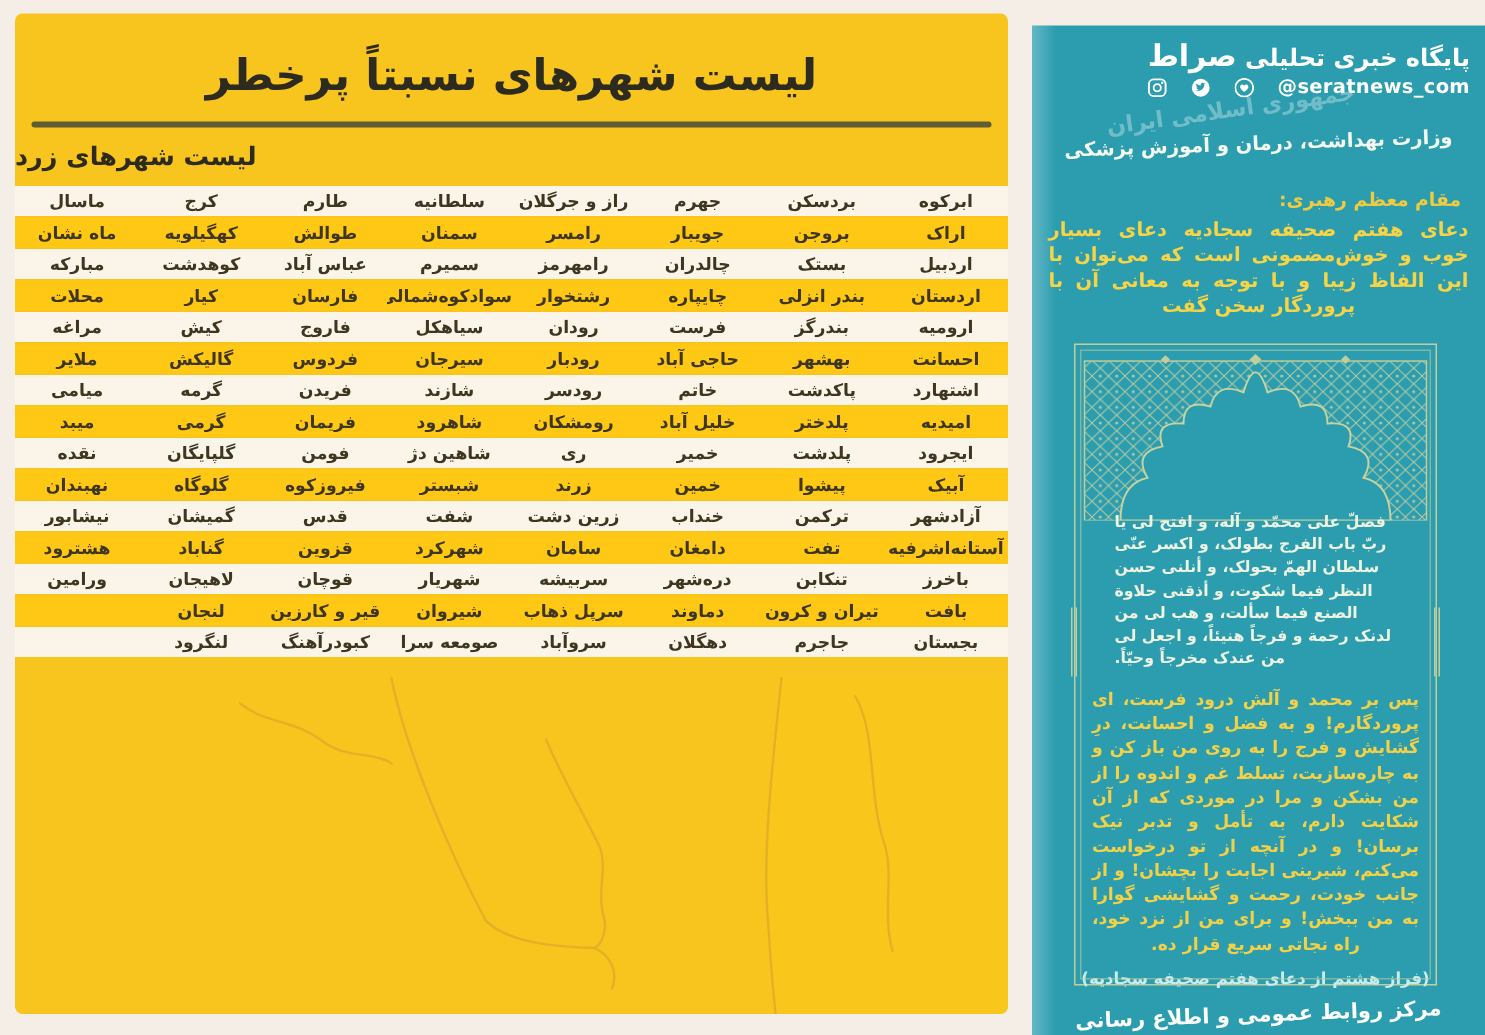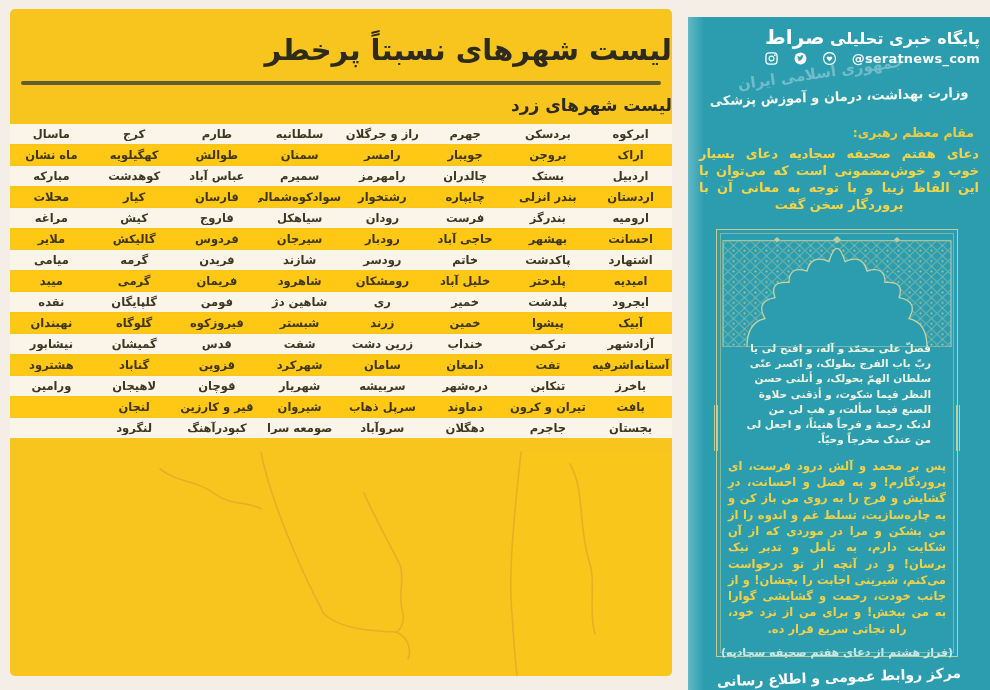--- a/index.html
+++ b/index.html
@@ -12,25 +12,25 @@
   .canvas{ position:relative; width:990px; height:690px; background:#F5EEE7; }
 
   
   .yellow-panel{
     position:absolute; left:10px; top:9px; width:662px; height:667px;
     background:#F8C41E; border-radius:5px; overflow:hidden;
   }
   .map-svg{ position:absolute; inset:0; width:100%; height:100%; pointer-events:none; }
   .yp-content{ position:relative; z-index:1; }
   .yp-title{
-    text-align:right; font-size:29px; font-weight:bold; color:#2D2A1E;
+    text-align:center; font-size:29px; font-weight:bold; color:#2D2A1E;
     margin-top:24px; letter-spacing:-0.5px;
   }
   .yp-divider{ height:4px; background:#5E5D33; margin:14px 11px 0; border-radius:2px; }
-  .yp-subtitle{ text-align:right; font-size:17px; font-weight:bold; color:#2D2A1E; margin-top:10px; }
+  .yp-subtitle{ text-align:left; font-size:17px; font-weight:bold; color:#2D2A1E; margin-top:10px; }
   .city-table{ margin-top:9px; display:flex; flex-direction:column; gap:1px; }
   .city-row{ display:grid; grid-template-columns:repeat(8,1fr); height:20px; align-items:center; background:#FBF5E9; }
   .city-row.alt{ background:#FFC814; }
   .city-cell{
     text-align:center; font-size:11.5px; font-weight:bold; color:#3E3620;
     white-space:nowrap; overflow:hidden;
   }
 
   
   .blue-panel{
@@ -67,21 +67,21 @@
   .frame::before{
     content:""; position:absolute; inset:3px; border:1px solid rgba(195,205,156,0.55); pointer-events:none;
   }
   .side-ornament{ position:absolute; top:175px; width:4px; height:46px;
     border-left:1px solid #C3CD9C; border-right:1px solid #C3CD9C; }
   .side-ornament.left{ left:-3px; }
   .side-ornament.right{ right:-3px; }
   .arch-svg{ display:block; width:100%; height:112px; margin-top:5px; }
   .prayer-arabic{
     margin:-6px 26px 0; font-size:10.5px; font-weight:bold; color:#EDF2E1;
-    line-height:1.45; text-align:right;
+    line-height:1.45; text-align:left;
   }
   .prayer-translation{
     margin:10px 11px 0; font-size:11.5px; font-weight:bold; color:#F2D148;
     line-height:1.42; text-align:justify; text-align-last:center;
   }
   .prayer-source{
     margin-top:9px; text-align:center; font-size:11px; font-weight:bold; color:#C9ECEF;
   }
   .bp-footer{
     position:absolute; bottom:20px; left:0; right:0; text-align:center;

